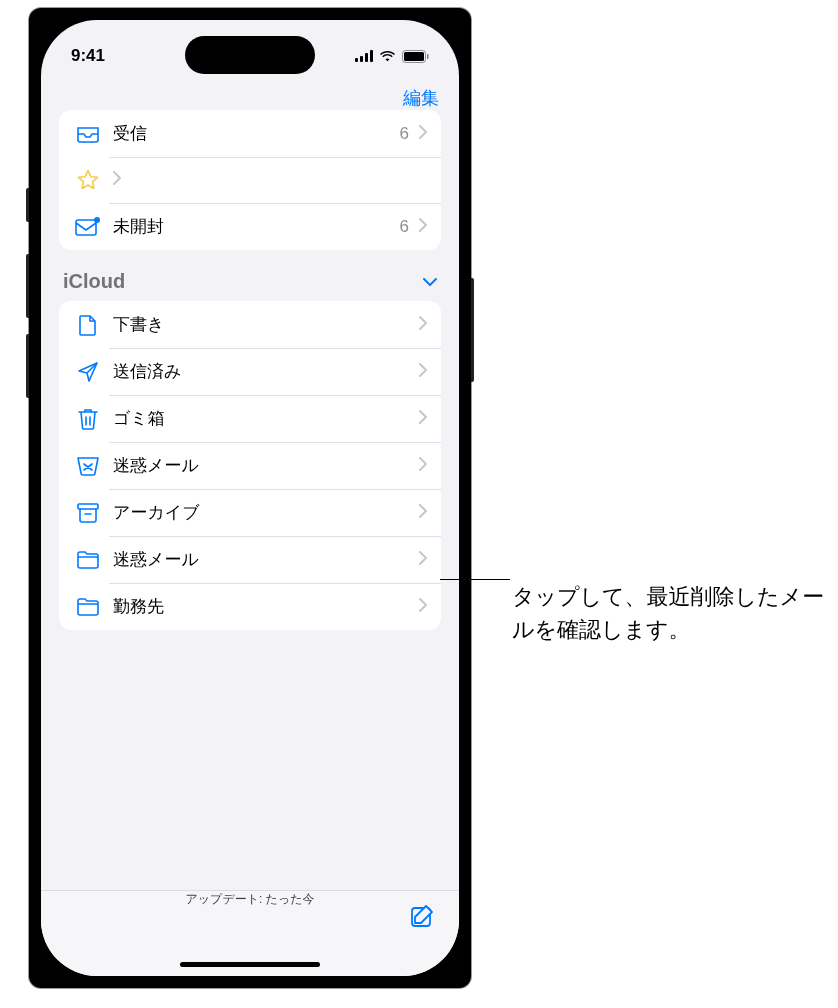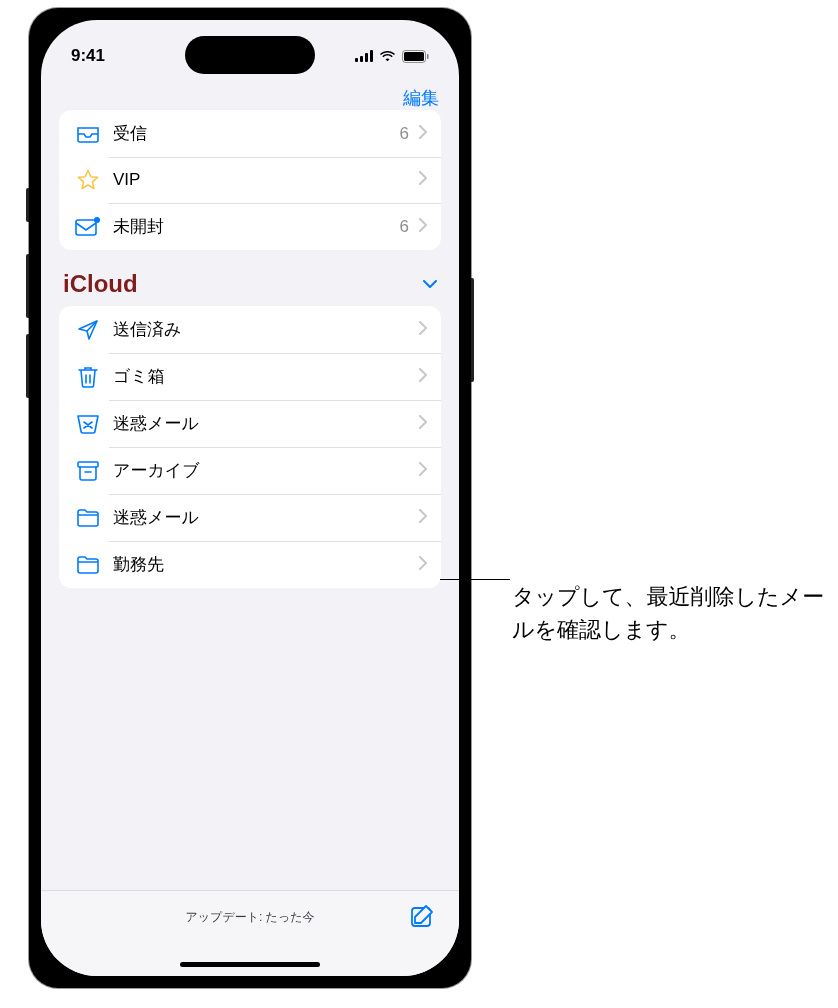--- a/index.html
+++ b/index.html
@@ -15,21 +15,21 @@
       height: 1008px;
       position: relative;
     }
     .phone-frame {
       position: absolute;
       left: 29px;
       top: 8px;
       width: 442px;
       height: 980px;
       background: #000;
-      border-radius: 29px;
+      border-radius: 12px;
       padding: 12px;
       box-shadow: 0 0 0 1px #999;
     }
     .side-button-left {
       position: absolute;
       left: -3px;
       width: 3px;
       height: 30px;
       background: #222;
       border-radius: 2px 0 0 2px;
@@ -148,39 +148,38 @@
       color: #c7c7cc;
     }
     .section-header {
       display: flex;
       justify-content: space-between;
       align-items: center;
       padding: 0 22px 8px;
       margin-top: 14px;
     }
     .section-title {
-      font-size: 24px;
+      font-size: 20px;
       font-weight: 700;
-      color: #7f1d1d;
+      color: #737373;
     }
     .collapse-chevron {
       color: #007aff;
     }
     .bottom-bar {
       position: absolute;
       bottom: 0;
       left: 0;
       right: 0;
       height: 86px;
       background: #f6f6f9;
       border-top: 0.5px solid #ddd;
       display: flex;
       align-items: flex-start;
       justify-content: center;
-      padding-top: 18px;
     }
     .update-text {
       font-size: 12px;
       color: #3c3c43;
     }
     .compose-button {
       position: absolute;
       right: 22px;
       top: 12px;
     }
@@ -269,21 +268,20 @@
               <path d="M1 1l6 6-6 6" stroke="#c7c7cc" stroke-width="2" fill="none" stroke-linecap="round" stroke-linejoin="round"></path>
             </svg>
         </span>
       </div>
       <div class="list-row">
         <span class="row-icon">
           <svg width="22" height="22" viewBox="0 0 22 22" fill="none">
               <path d="M11 1.5l2.8 6.2 6.7.6-5 4.6 1.4 6.6L11 16l-5.9 3.5 1.4-6.6-5-4.6 6.7-.6z" stroke="#f7c948" stroke-width="1.6" stroke-linejoin="round"></path>
             </svg>
         </span>
-        <span class="row-label">VIP</span>
         <span class="chevron">
           <svg width="8" height="14" viewBox="0 0 8 14">
               <path d="M1 1l6 6-6 6" stroke="#c7c7cc" stroke-width="2" fill="none" stroke-linecap="round" stroke-linejoin="round"></path>
             </svg>
         </span>
       </div>
       <div class="list-row">
         <span class="row-icon">
           <svg width="26" height="20" viewBox="0 0 26 20" fill="none">
               <rect x="1" y="3" width="20" height="15" rx="2" stroke="#007aff" stroke-width="1.6"></rect>
@@ -304,20 +302,32 @@
     <div class="section-header">
       <span class="section-title">iCloud</span>
       <span class="collapse-chevron">
         <svg width="14" height="9" viewBox="0 0 14 9">
             <path d="M1 1l6 6 6-6" stroke="#007aff" stroke-width="2" fill="none" stroke-linecap="round" stroke-linejoin="round"></path>
           </svg>
       </span>
     </div>
 
     <div class="list-group">
+      <div class="list-row">
+        <span class="row-icon">
+          <svg width="18" height="22" viewBox="0 0 18 22" fill="none">
+              <path d="M2 2h9l5 5v13a1 1 0 0 1-1 1H2a1 1 0 0 1-1-1V3a1 1 0 0 1 1-1z" stroke="#007aff" stroke-width="1.6"></path>
+              <path d="M11 2v5h5" stroke="#007aff" stroke-width="1.6"></path>
+            </svg>
+        </span>
+        <span class="row-label">下書き</span>
+        <span class="chevron"><svg width="8" height="14" viewBox="0 0 8 14">
+              <path d="M1 1l6 6-6 6" stroke="#c7c7cc" stroke-width="2" fill="none" stroke-linecap="round" stroke-linejoin="round"></path>
+            </svg></span>
+      </div>
       <div class="list-row">
         <span class="row-icon">
           <svg width="22" height="22" viewBox="0 0 22 22" fill="none">
               <path d="M20 2L2 10l8 2 2 8 8-18z" stroke="#007aff" stroke-width="1.6" stroke-linejoin="round"></path>
               <path d="M10 12L20 2" stroke="#007aff" stroke-width="1.6"></path>
             </svg>
         </span>
         <span class="row-label">送信済み</span>
         <span class="chevron"><svg width="8" height="14" viewBox="0 0 8 14">
               <path d="M1 1l6 6-6 6" stroke="#c7c7cc" stroke-width="2" fill="none" stroke-linecap="round" stroke-linejoin="round"></path>

